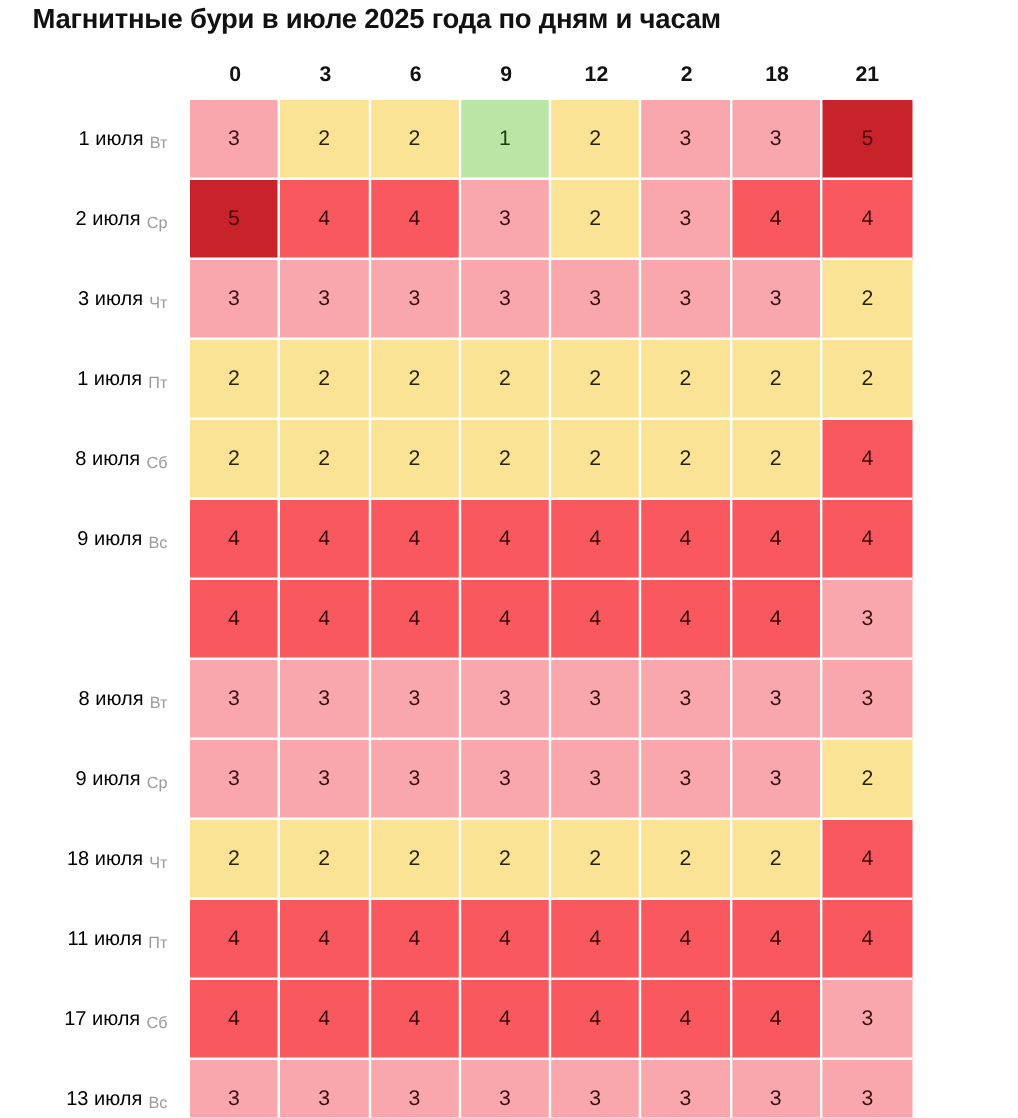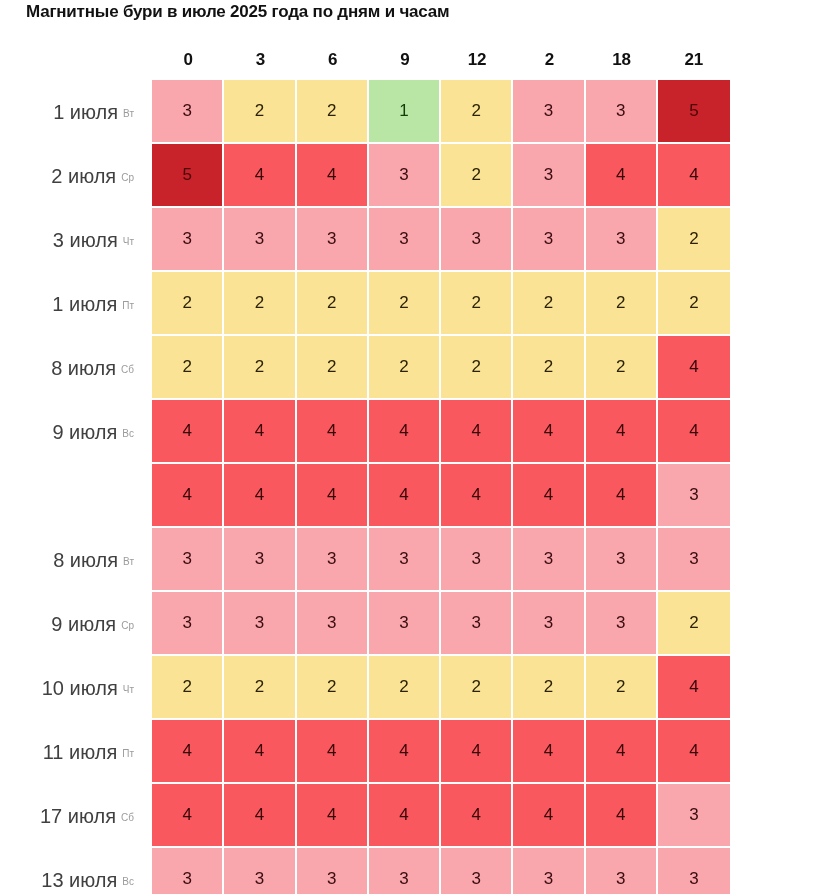--- a/index.html
+++ b/index.html
@@ -21,21 +21,21 @@
     width: 814px;
     height: 894px;
     background: #ffffff;
   }
 
   
   .chart-title {
     position: absolute;
     left: 26px;
     top: 2px;
-    font-size: 17px;
+    font-size: 22px;
     font-weight: bold;
     letter-spacing: -0.2px;
     color: #111111;
     white-space: nowrap;
   }
 
   
   
   .col-headers {
     position: absolute;
@@ -75,25 +75,25 @@
     width: 142px;
     height: 64px;
     display: flex;
     align-items: center;
     justify-content: flex-end;
     padding-right: 8px;
     box-sizing: border-box;
     white-space: nowrap;
   }
   .row-label .day-date {
-    font-size: 20px;
-    color: #404040;
+    font-size: 16px;
+    color: #000000;
   }
   .row-label .day-week {
-    font-size: 10px;
+    font-size: 13px;
     color: #9b9b9b;
     margin-left: 5px;
     position: relative;
     top: 1px;
   }
 
   .row-cells {
     position: absolute;
     left: 152px;
     top: 0px;
@@ -278,21 +278,21 @@
           <div class="cell lvl-3">3</div>
           <div class="cell lvl-3">3</div>
           <div class="cell lvl-3">3</div>
           <div class="cell lvl-3">3</div>
           <div class="cell lvl-3">3</div>
           <div class="cell lvl-2">2</div>
         </div>
       </div>
       <div class="heat-row">
         <div class="row-label">
-          <span class="day-date">10 июля</span>
+          <span class="day-date">18 июля</span>
           <span class="day-week">Чт</span>
         </div>
         <div class="row-cells">
           <div class="cell lvl-2">2</div>
           <div class="cell lvl-2">2</div>
           <div class="cell lvl-2">2</div>
           <div class="cell lvl-2">2</div>
           <div class="cell lvl-2">2</div>
           <div class="cell lvl-2">2</div>
           <div class="cell lvl-2">2</div>

